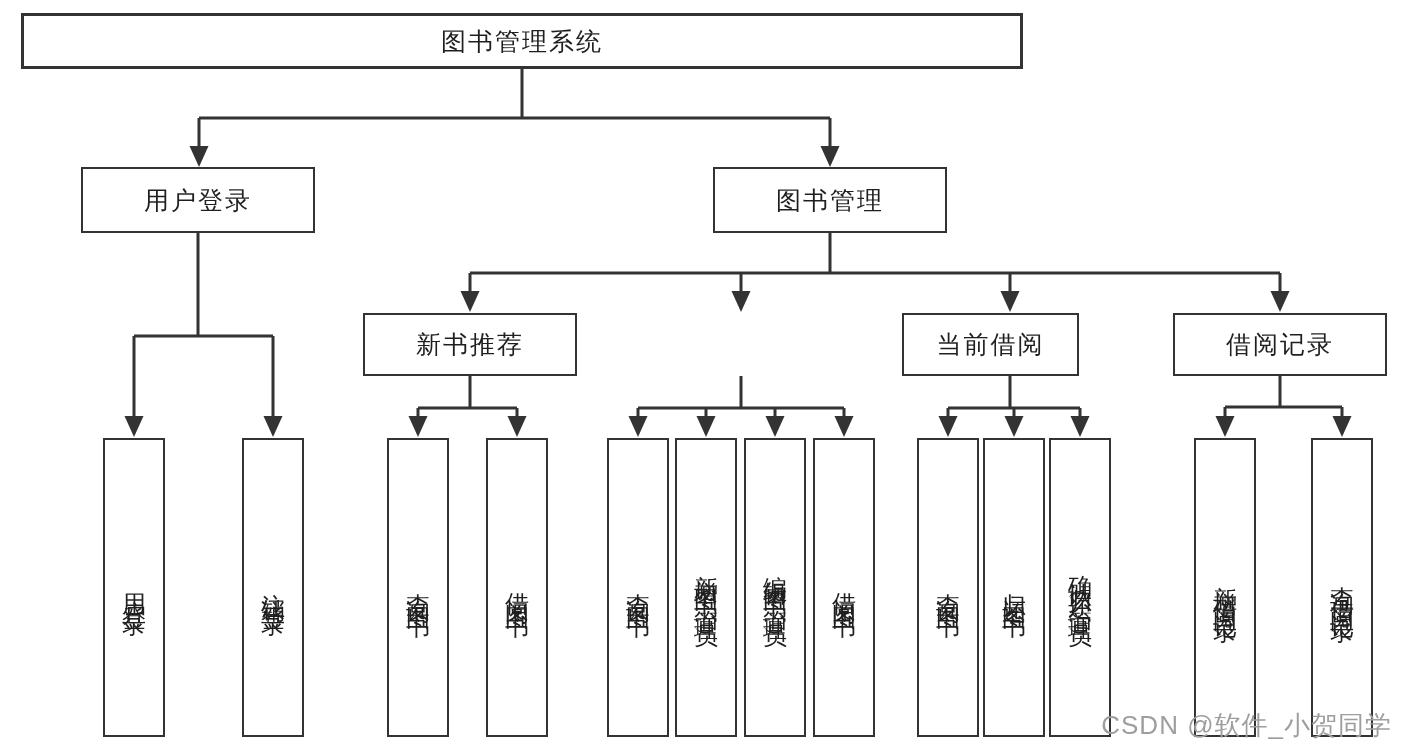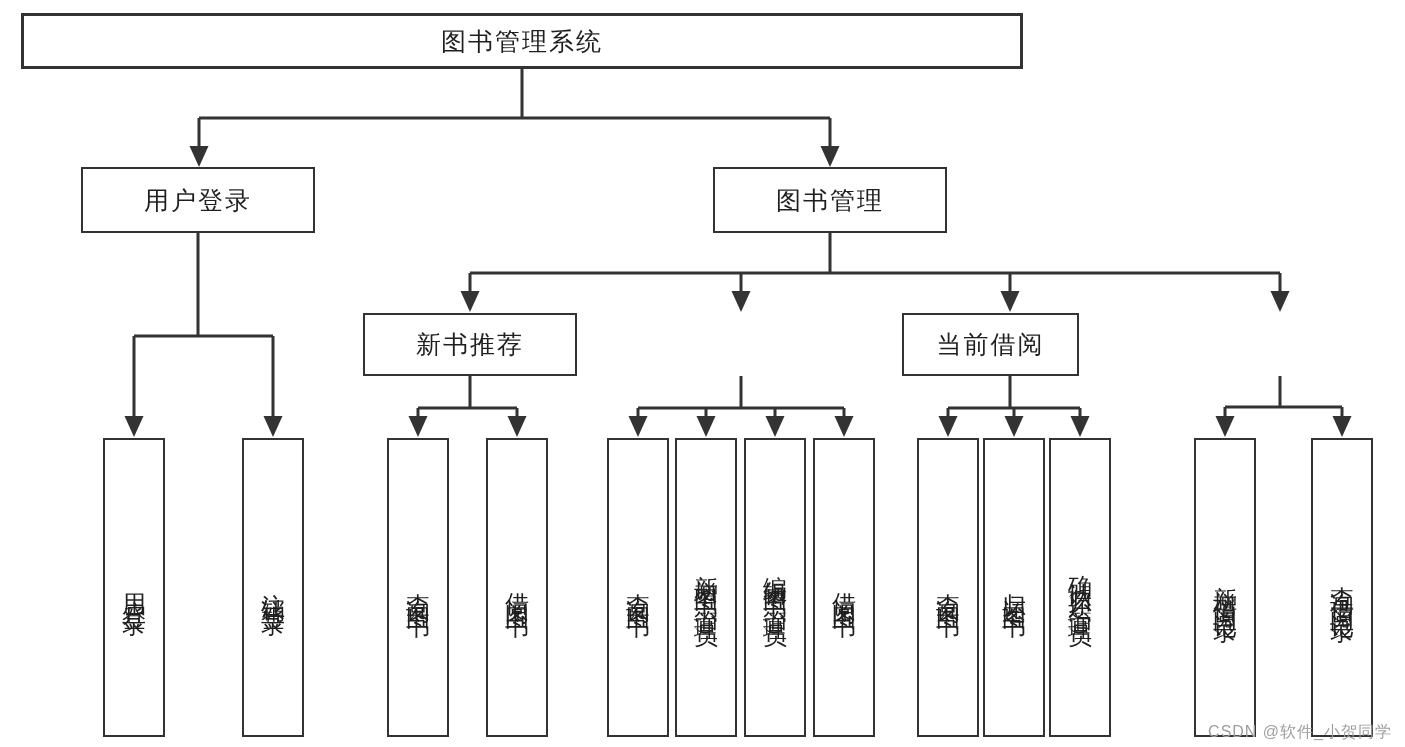--- a/index.html
+++ b/index.html
@@ -43,21 +43,21 @@
     font-size:24px;
     letter-spacing:7px;
     line-height:1;
     color:var(--text);
     white-space:nowrap;
   }
   .watermark{
     position:absolute;
     right:13px;
     bottom:4px;
-    font-size:16px;
+    font-size:26px;
     letter-spacing:1px;
     color:var(--watermark);
     white-space:nowrap;
   }
 </style>
 </head>
 <body>
 
 <div class="canvas">
 
@@ -108,20 +108,23 @@
   <div class="node" style="left:713px;top:167px;width:234px;height:66px">
     <span class="hlabel">图书管理</span>
   </div>
 
   <div class="node" style="left:363px;top:313px;width:214px;height:63px">
     <span class="hlabel">新书推荐</span>
   </div>
   <div class="node" style="left:902px;top:313px;width:177px;height:63px">
     <span class="hlabel">当前借阅</span>
   </div>
+  <div class="node" style="left:1173px;top:313px;width:214px;height:63px">
+    <span class="hlabel">借阅记录</span>
+  </div>
 
   <div class="node leaf" style="left:103px;top:438px;width:62px;height:299px">
     <span class="vtext">用户登录</span>
   </div>
   <div class="node leaf" style="left:242px;top:438px;width:62px;height:299px">
     <span class="vtext">注销登录</span>
   </div>
 
   <div class="node leaf" style="left:387px;top:438px;width:62px;height:299px">
     <span class="vtext">查询图书</span>

